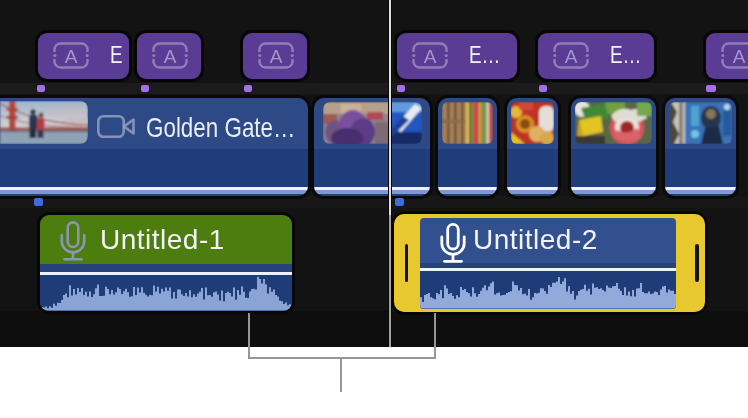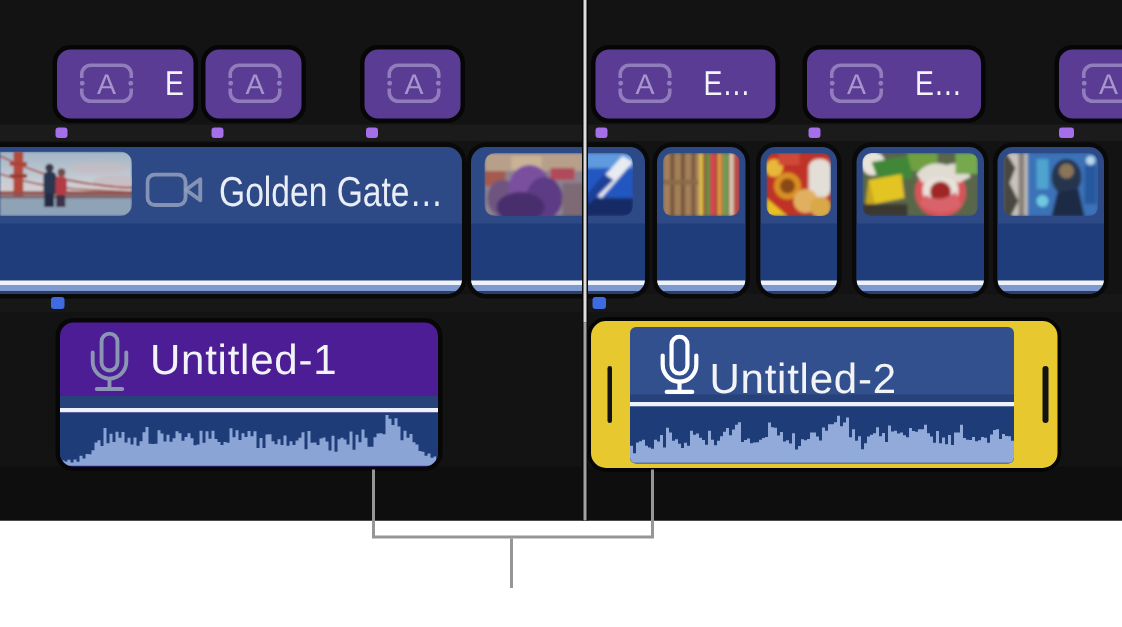--- a/index.html
+++ b/index.html
@@ -3,21 +3,21 @@
 <style>
 html,body{margin:0;padding:0;}
 body{width:748px;height:418px;background:#ffffff;font-family:"Liberation Sans",sans-serif;overflow:hidden;}
 .abs{position:absolute;}
 #stage{position:relative;width:748px;height:418px;overflow:hidden;}
 .pclip{background:#5a3c95;border-radius:9px;box-shadow:0 0 0 3px #060606;}
 .plabel{font-size:23px;color:#f4f3f8;transform:scaleX(0.82);transform-origin:0 0;}
 .vclip{background:#2e4a86;border-radius:10px;box-shadow:0 0 0 3px #090909;overflow:hidden;}
 .vbody{position:absolute;left:0;right:0;background:#1f3d7a;}
 .vband{position:absolute;left:0;right:0;}
-.aclip{background:#4c1d95;border-radius:9px;box-shadow:0 0 0 3px #070707;overflow:hidden;}
+.aclip{background:#4d7c0f;border-radius:9px;box-shadow:0 0 0 3px #070707;overflow:hidden;}
 .alabel{font-size:28px;color:#f2f3f7;white-space:nowrap;}
 </style></head>
 <body>
 <div id="stage">
 
 <div class="abs" style="left:0;top:0;width:748px;height:347px;background:#131313;"></div>
 <div class="abs" style="left:0;top:83px;width:748px;height:11px;background:#1b1b1b;"></div>
 <div class="abs" style="left:0;top:196px;width:748px;height:12px;background:#171717;"></div>
 <div class="abs" style="left:0;top:311px;width:748px;height:36px;background:#0e0e0e;"></div>
 
@@ -326,21 +326,21 @@
     <path d="M0,37.5 L0,26.2 L2,26.2 L2,31.1 L4,31.1 L4,24.0 L6,24.0 L6,23.1 L8,23.1 L8,22.1 L10,22.1 L10,26.2 L12,26.2 L12,27.3 L14,27.3 L14,28.2 L16,28.2 L16,22.1 L18,22.1 L18,23.3 L20,23.3 L20,19.0 L22,19.0 L22,27.3 L24,27.3 L24,14.2 L26,14.2 L26,17.4 L28,17.4 L28,22.9 L30,22.9 L30,21.9 L32,21.9 L32,24.9 L34,24.9 L34,27.7 L36,27.7 L36,24.2 L38,24.2 L38,26.2 L40,26.2 L40,16.1 L42,16.1 L42,18.9 L44,18.9 L44,18.0 L46,18.0 L46,20.9 L48,20.9 L48,22.3 L50,22.3 L50,25.5 L52,25.5 L52,16.2 L54,16.2 L54,22.2 L56,22.2 L56,25.8 L58,25.8 L58,22.9 L60,22.9 L60,19.8 L62,19.8 L62,16.8 L64,16.8 L64,14.3 L66,14.3 L66,19.2 L68,19.2 L68,15.4 L70,15.4 L70,12.2 L72,12.2 L72,10.5 L74,10.5 L74,23.6 L76,23.6 L76,22.3 L78,22.3 L78,21.4 L80,21.4 L80,24.5 L82,24.5 L82,24.0 L84,24.0 L84,23.8 L86,23.8 L86,22.1 L88,22.1 L88,21.0 L90,21.0 L90,20.3 L92,20.3 L92,10.6 L94,10.6 L94,13.9 L96,13.9 L96,14.2 L98,14.2 L98,19.4 L100,19.4 L100,17.0 L102,17.0 L102,23.3 L104,23.3 L104,22.5 L106,22.5 L106,24.6 L108,24.6 L108,17.9 L110,17.9 L110,28.7 L112,28.7 L112,26.3 L114,26.3 L114,21.9 L116,21.9 L116,22.5 L118,22.5 L118,21.7 L120,21.7 L120,17.3 L122,17.3 L122,17.4 L124,17.4 L124,20.0 L126,20.0 L126,22.7 L128,22.7 L128,14.0 L130,14.0 L130,16.1 L132,16.1 L132,11.8 L134,11.8 L134,11.8 L136,11.8 L136,10.5 L138,10.5 L138,6.1 L140,6.1 L140,13.1 L142,13.1 L142,10.6 L144,10.6 L144,7.3 L146,7.3 L146,20.5 L148,20.5 L148,15.2 L150,15.2 L150,22.8 L152,22.8 L152,19.9 L154,19.9 L154,28.5 L156,28.5 L156,24.5 L158,24.5 L158,20.0 L160,20.0 L160,18.8 L162,18.8 L162,17.9 L164,17.9 L164,13.8 L166,13.8 L166,19.8 L168,19.8 L168,17.7 L170,17.7 L170,23.6 L172,23.6 L172,12.6 L174,12.6 L174,16.7 L176,16.7 L176,16.2 L178,16.2 L178,18.0 L180,18.0 L180,17.3 L182,17.3 L182,19.1 L184,19.1 L184,20.5 L186,20.5 L186,14.4 L188,14.4 L188,16.4 L190,16.4 L190,16.9 L192,16.9 L192,15.2 L194,15.2 L194,15.1 L196,15.1 L196,12.1 L198,12.1 L198,17.8 L200,17.8 L200,20.0 L202,20.0 L202,24.1 L204,24.1 L204,16.3 L206,16.3 L206,24.5 L208,24.5 L208,20.6 L210,20.6 L210,25.2 L212,25.2 L212,19.0 L214,19.0 L214,25.6 L216,25.6 L216,17.4 L218,17.4 L218,17.3 L220,17.3 L220,12.1 L222,12.1 L222,21.0 L224,21.0 L224,22.2 L226,22.2 L226,22.3 L228,22.3 L228,20.4 L230,20.4 L230,23.1 L232,23.1 L232,22.5 L234,22.5 L234,20.4 L236,20.4 L236,20.9 L238,20.9 L238,24.1 L240,24.1 L240,18.6 L242,18.6 L242,15.6 L244,15.6 L244,15.1 L246,15.1 L246,21.6 L248,21.6 L248,18.4 L250,18.4 L250,19.7 L252,19.7 L252,19.8 L254,19.8 L254,22.9 L256,22.9 L256,16.2 L256,16.2 L256,37.5 Z" fill="#92aad9"></path>
   </svg>
   <svg class="abs" style="left:20px;top:5px" width="26" height="41" viewBox="0 0 26 41">
 <g fill="none" stroke="#ffffff" stroke-width="2.8" stroke-linecap="round">
 <rect x="7.7" y="1.4" width="10.6" height="24.6" rx="5.3"></rect>
 <path d="M1.8 14 v6.2 a11.2 11.2 0 0 0 22.4 0 V14"></path>
 <path d="M13 31.5 V37"></path>
 <path d="M4.5 38.3 H21.5"></path>
 </g>
 </svg>
-  <div class="abs alabel" style="left:53px;top:6.5px;letter-spacing:0.5px;margin-top:13px;">Untitled-2</div>
+  <div class="abs alabel" style="left:53px;top:6.5px;letter-spacing:0.5px;">Untitled-2</div>
 </div>
 
 <div class="abs" style="left:388.2px;top:0;width:3.6px;height:347px;background:#0a0a0a;"></div>
 <div class="abs" style="left:389px;top:0;width:2px;height:215px;background:#dededd;"></div>
 <div class="abs" style="left:389px;top:215px;width:2px;height:132px;background:#a2a2a2;"></div>
 
 <div class="abs" style="left:248px;top:313px;width:2px;height:45px;background:#969696;"></div>
 <div class="abs" style="left:434px;top:313px;width:2px;height:45px;background:#969696;"></div>
 <div class="abs" style="left:248px;top:357px;width:188px;height:2px;background:#969696;"></div>
 <div class="abs" style="left:340px;top:359px;width:2px;height:33px;background:#969696;"></div>

